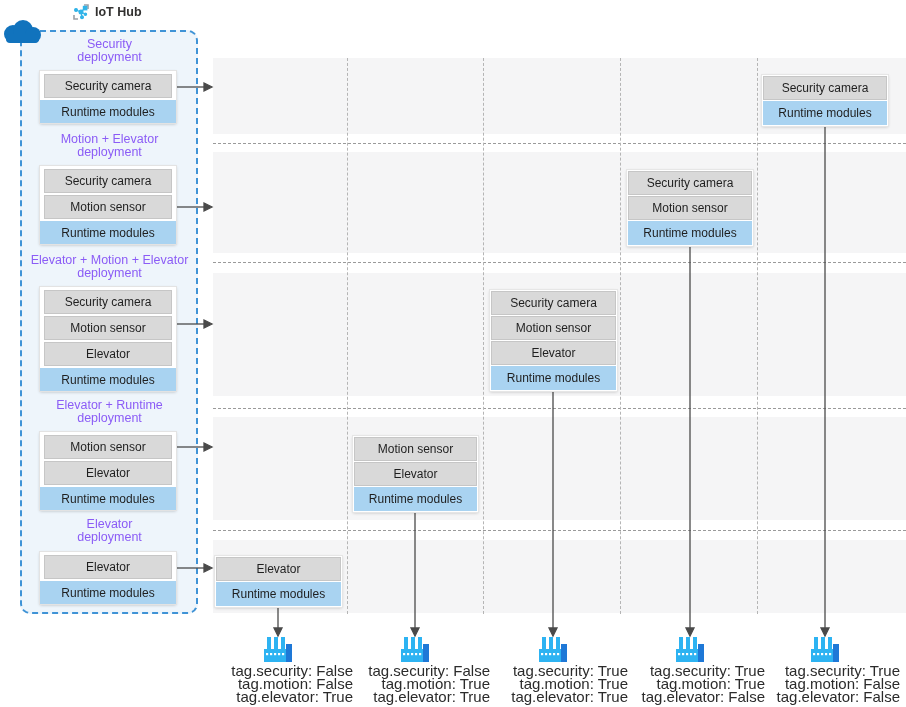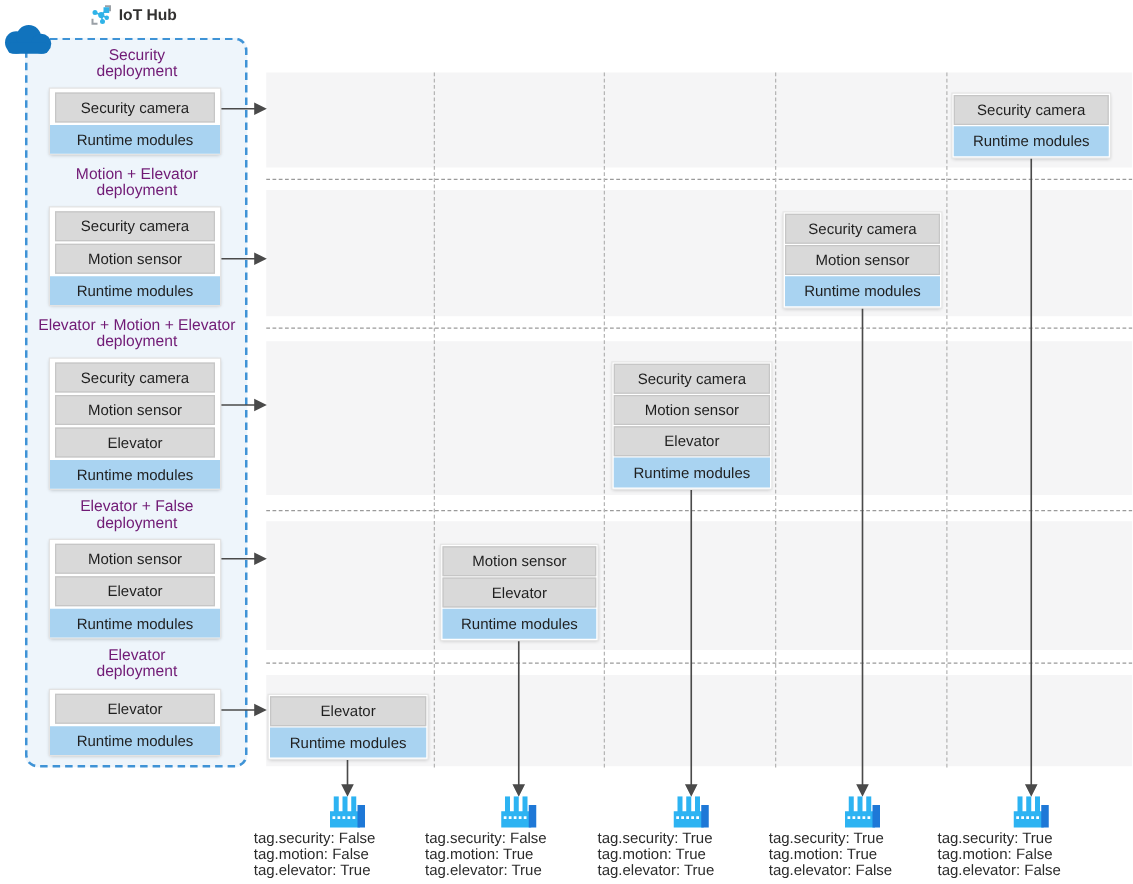--- a/index.html
+++ b/index.html
@@ -8,21 +8,21 @@
   .abs{position:absolute;}
 
   
   .panel{position:absolute;left:20px;top:30px;width:178px;height:584px;
          background:#eef5fb;border:2px dashed #3f93d6;border-radius:10px;box-sizing:border-box;z-index:1;}
   .hub-header{position:absolute;left:72px;top:3px;display:flex;align-items:center;gap:5px;z-index:2;}
   .hub-header span{font-weight:bold;font-size:12.5px;color:#323130;}
 
   
   .dep-title{position:absolute;left:21px;width:177px;text-align:center;font-size:12.5px;
-             line-height:13px;color:#701a75;z-index:2;}
+             line-height:13px;color:#8b5cf6;z-index:2;}
 
   
   .lstack{position:absolute;left:40px;width:136px;background:#fff;box-sizing:border-box;
           box-shadow:0 0 0 1px #e3e3e3,0 1px 3px rgba(0,0,0,.25);padding-top:3px;z-index:4;}
   .lstack .module{height:22px;margin:0 4px 2px 4px;background:#d9d9d9;border:1px solid #c6c6c6;
                   display:flex;align-items:center;justify-content:center;font-size:12px;color:#1f1f1f;}
   .lstack .runtime{height:23px;margin-top:1px;background:#a9d3f1;
                    display:flex;align-items:center;justify-content:center;font-size:12px;color:#1f1f1f;}
 
   
@@ -36,21 +36,21 @@
   .estack .emodule{height:22px;background:#d9d9d9;border:1px solid #c6c6c6;margin-bottom:1px;
                    display:flex;align-items:center;justify-content:center;font-size:12px;color:#1f1f1f;}
   .estack .eruntime{height:24px;background:#a9d3f1;
                    display:flex;align-items:center;justify-content:center;font-size:12px;color:#1f1f1f;}
 
   
   .overlay{position:absolute;left:0;top:0;z-index:3;pointer-events:none;}
 
   
   .factory{position:absolute;z-index:4;}
-  .tags{position:absolute;width:150px;text-align:left;font-size:12px;line-height:13px;
+  .tags{position:absolute;width:150px;text-align:right;font-size:15px;line-height:13px;
         color:#2b2b2b;z-index:4;}
 </style>
 </head>
 <body>
 
 <div class="canvas">
 
   <div class="panel"></div>
 
   <svg class="abs" style="left:0;top:17px;z-index:2" width="46" height="32" viewBox="0 0 46 32">
@@ -89,21 +89,21 @@
   </div>
   <div class="dep-title" style="top:133px">
     <div>Motion + Elevator</div>
     <div>deployment</div>
   </div>
   <div class="dep-title" style="top:254px">
     <div>Elevator + Motion + Elevator</div>
     <div>deployment</div>
   </div>
   <div class="dep-title" style="top:399px">
-    <div>Elevator + False</div>
+    <div>Elevator + Runtime</div>
     <div>deployment</div>
   </div>
   <div class="dep-title" style="top:518px">
     <div>Elevator</div>
     <div>deployment</div>
   </div>
 
   <div class="lstack" style="top:71px">
     <div class="module">Security camera</div>
     <div class="runtime">Runtime modules</div>

